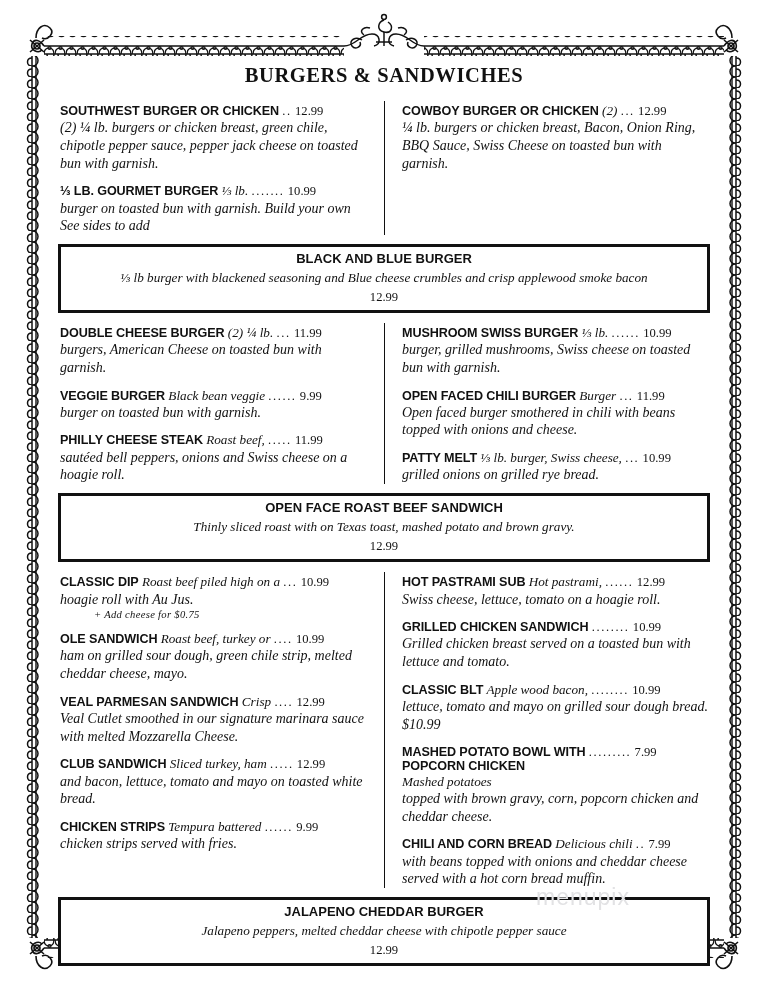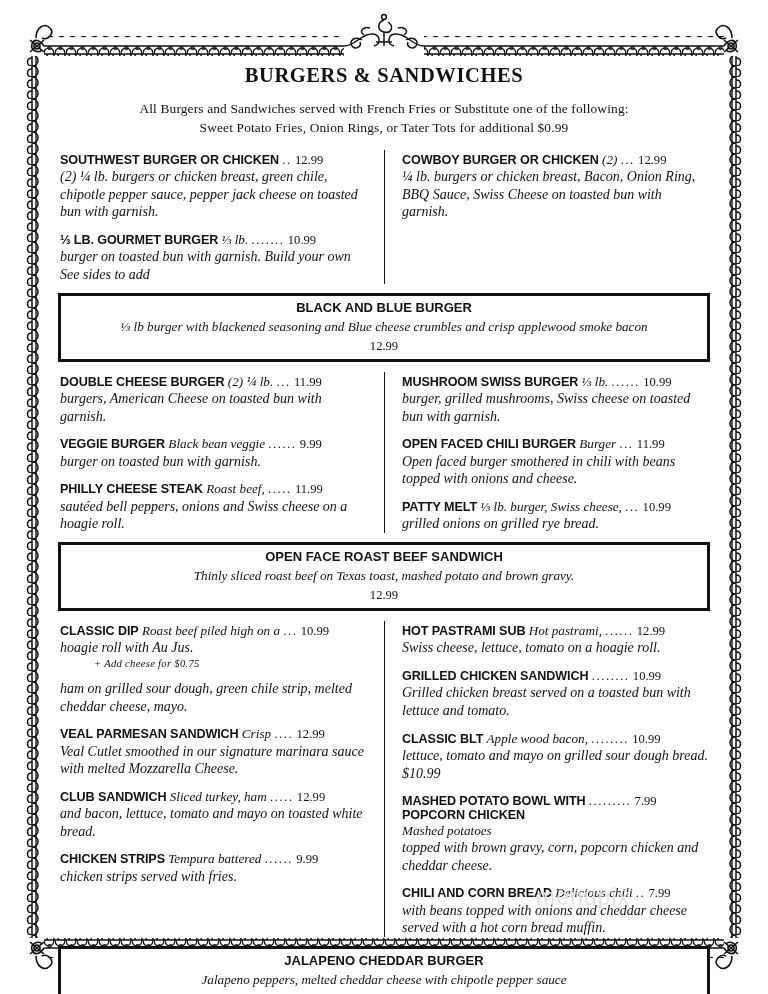--- a/index.html
+++ b/index.html
@@ -240,24 +240,20 @@
     <path d="M398 28 C404 26, 410 31, 404 35"></path>
     <circle cx="384" cy="17" r="2.4"></circle>
     <path d="M376 42 L392 42"></path>
   </g>
 </svg>
 
 <div id="page">
 
   <h1 class="menu-title">BURGERS &amp; SANDWICHES</h1>
 
-  <div class="menu-subtitle">
-    <span class="sub-line">All Burgers and Sandwiches served with French Fries or Substitute one of the following:</span>
-    <span class="sub-line">Sweet Potato Fries, Onion Rings, or Tater Tots for additional $0.99</span>
-  </div>
 
   <div class="columns">
     <div class="col-divider"></div>
 
     <div class="col left">
 
       <div class="item">
         <div class="item-head">
           <span class="item-name">SOUTHWEST BURGER OR CHICKEN</span>
           <span class="item-qual"></span>
@@ -356,39 +352,45 @@
           <span class="leader">...</span>
           <span class="price">10.99</span>
         </div>
         <div class="item-desc">grilled onions on grilled rye bread.</div>
       </div>
     </div>
   </div>
 
   <div class="feature-box">
     <div class="feature-name">OPEN FACE ROAST BEEF SANDWICH</div>
-    <div class="feature-desc">Thinly sliced roast beef on Texas toast,  mashed potato and brown gravy.</div>
+    <div class="feature-desc">Thinly sliced roast with on Texas toast,  mashed potato and brown gravy.</div>
     <div class="feature-price">12.99</div>
   </div>
 
   <div class="columns">
     <div class="col-divider"></div>
 
     <div class="col left">
       <div class="item">
         <div class="item-head">
           <span class="item-name">CLASSIC DIP</span>
           <span class="item-qual">Roast beef piled high on a</span>
           <span class="leader">...</span>
           <span class="price">10.99</span>
         </div>
         <div class="item-desc">hoagie roll with Au Jus.</div>
         <span class="item-note">+ Add cheese for $0.75</span>
       </div>
       <div class="item">
+        <div class="item-head">
+          <span class="item-name">OLE SANDWICH</span>
+          <span class="item-qual">Roast beef, turkey or</span>
+          <span class="leader">....</span>
+          <span class="price">10.99</span>
+        </div>
         <div class="item-desc">ham on grilled sour dough, green chile strip, melted cheddar cheese, mayo.</div>
       </div>
       <div class="item">
         <div class="item-head">
           <span class="item-name">VEAL PARMESAN SANDWICH</span>
           <span class="item-qual">Crisp</span>
           <span class="leader">....</span>
           <span class="price">12.99</span>
         </div>
         <div class="item-desc">Veal Cutlet smoothed in our signature marinara sauce with melted Mozzarella Cheese.</div>

